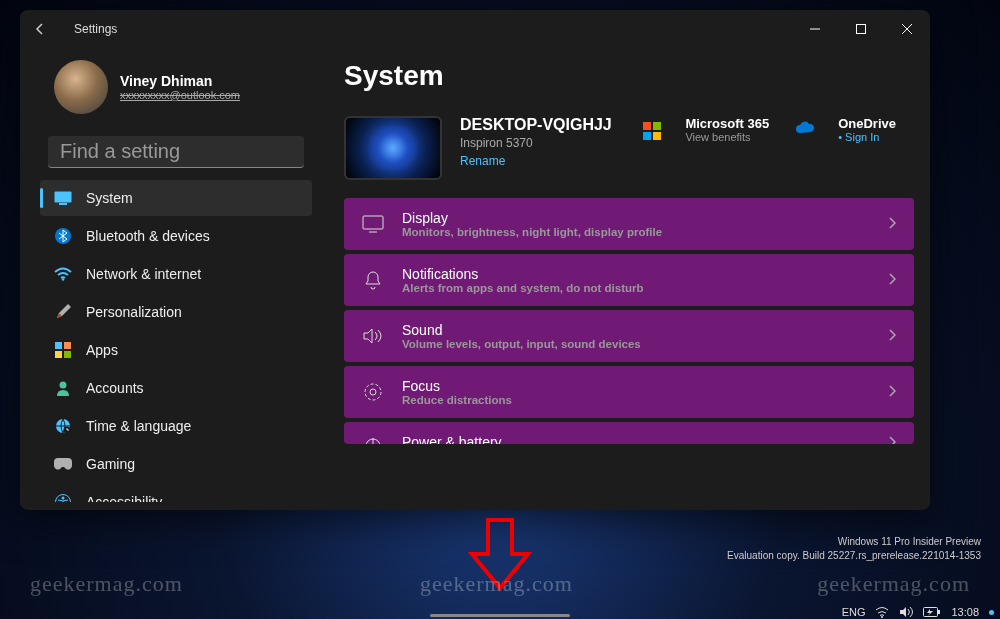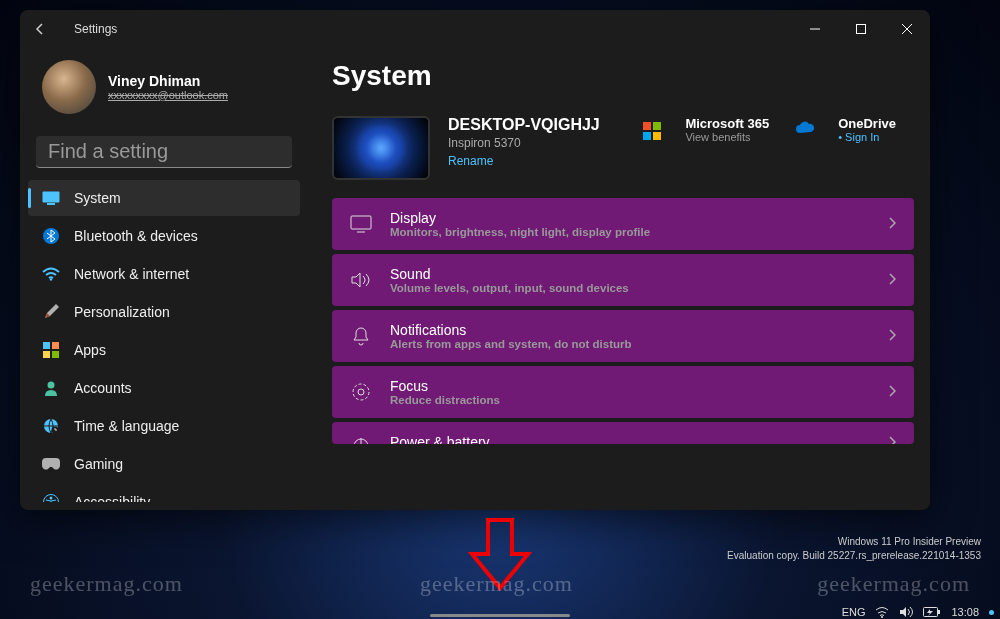--- a/index.html
+++ b/index.html
@@ -15,21 +15,21 @@
 }
 .titlebar {
   display: flex; align-items: center; justify-content: space-between;
   height: 38px; padding: 0 0 0 10px;
 }
 .titlebar-left { display: flex; align-items: center; gap: 24px; }
 .back-btn { width: 20px; height: 20px; display: flex; align-items: center; justify-content: center; cursor: pointer; color: #ccc; }
 .title { font-size: 12px; color: #ddd; }
 .win-controls { display: flex; }
 .win-btn { width: 46px; height: 38px; display: flex; align-items: center; justify-content: center; cursor: pointer; color: #fff; }
-.body2 { display: flex; height: calc(100% - 38px); }
+.body2 { display: flex; height: calc(100% - 38px); margin-left: 12px; }
 .sidebar { width: 288px; padding: 0 8px 8px 8px; display: flex; flex-direction: column; }
 .profile { display: flex; align-items: center; gap: 12px; padding: 12px 14px 18px 14px; }
 .avatar {
   width: 54px; height: 54px; border-radius: 50%;
   background: radial-gradient(circle at 40% 35%, #d9b58f 0%, #8a6b4a 45%, #3a3a3a 100%);
   position: relative; overflow: hidden; flex-shrink: 0;
 }
 .profile-text .name { font-size: 14px; font-weight: 600; }
 .profile-text .email { font-size: 11px; color: #aaa; text-decoration: line-through underline; }
 .email-domain { text-decoration: none; }
@@ -305,43 +305,43 @@
             <span class="si-text">
               <div class="si-title">Display</div>
               <div class="si-sub">Monitors, brightness, night light, display profile</div>
             </span>
             <span class="si-chev"><svg width="8" height="12" viewBox="0 0 8 12">
                 <path d="M2 1l5 5-5 5" stroke="#aaa" fill="none" stroke-width="1.5"></path>
               </svg></span>
           </div>
           <div class="settings-item">
             <span class="si-icon">
+              <svg width="20" height="20" viewBox="0 0 20 20">
+                <path d="M10 2a5 5 0 015 5v4l2 3H3l2-3V7a5 5 0 015-5z" stroke="#ddd" fill="none"></path>
+                <path d="M8 17a2 2 0 004 0" stroke="#ddd" fill="none"></path>
+              </svg>
+            </span>
+            <span class="si-text">
+              <div class="si-title">Notifications</div>
+              <div class="si-sub">Alerts from apps and system, do not disturb</div>
+            </span>
+            <span class="si-chev"><svg width="8" height="12" viewBox="0 0 8 12">
+                <path d="M2 1l5 5-5 5" stroke="#aaa" fill="none" stroke-width="1.5"></path>
+              </svg></span>
+          </div>
+          <div class="settings-item">
+            <span class="si-icon">
               <svg width="22" height="18" viewBox="0 0 22 18">
                 <path d="M2 6h4l4-4v14l-4-4H2z" stroke="#ddd" fill="none"></path>
                 <path d="M13 5q4 4 0 8M16 3q6 6 0 12" stroke="#ddd" fill="none"></path>
               </svg>
             </span>
             <span class="si-text">
               <div class="si-title">Sound</div>
               <div class="si-sub">Volume levels, output, input, sound devices</div>
-            </span>
-            <span class="si-chev"><svg width="8" height="12" viewBox="0 0 8 12">
-                <path d="M2 1l5 5-5 5" stroke="#aaa" fill="none" stroke-width="1.5"></path>
-              </svg></span>
-          </div>
-          <div class="settings-item">
-            <span class="si-icon">
-              <svg width="20" height="20" viewBox="0 0 20 20">
-                <path d="M10 2a5 5 0 015 5v4l2 3H3l2-3V7a5 5 0 015-5z" stroke="#ddd" fill="none"></path>
-                <path d="M8 17a2 2 0 004 0" stroke="#ddd" fill="none"></path>
-              </svg>
-            </span>
-            <span class="si-text">
-              <div class="si-title">Notifications</div>
-              <div class="si-sub">Alerts from apps and system, do not disturb</div>
             </span>
             <span class="si-chev"><svg width="8" height="12" viewBox="0 0 8 12">
                 <path d="M2 1l5 5-5 5" stroke="#aaa" fill="none" stroke-width="1.5"></path>
               </svg></span>
           </div>
           <div class="settings-item">
             <span class="si-icon">
               <svg width="20" height="20" viewBox="0 0 20 20">
                 <circle cx="10" cy="10" r="8" stroke="#ddd" fill="none" stroke-dasharray="3 2"></circle>
                 <circle cx="10" cy="10" r="3" stroke="#ddd" fill="none"></circle>

